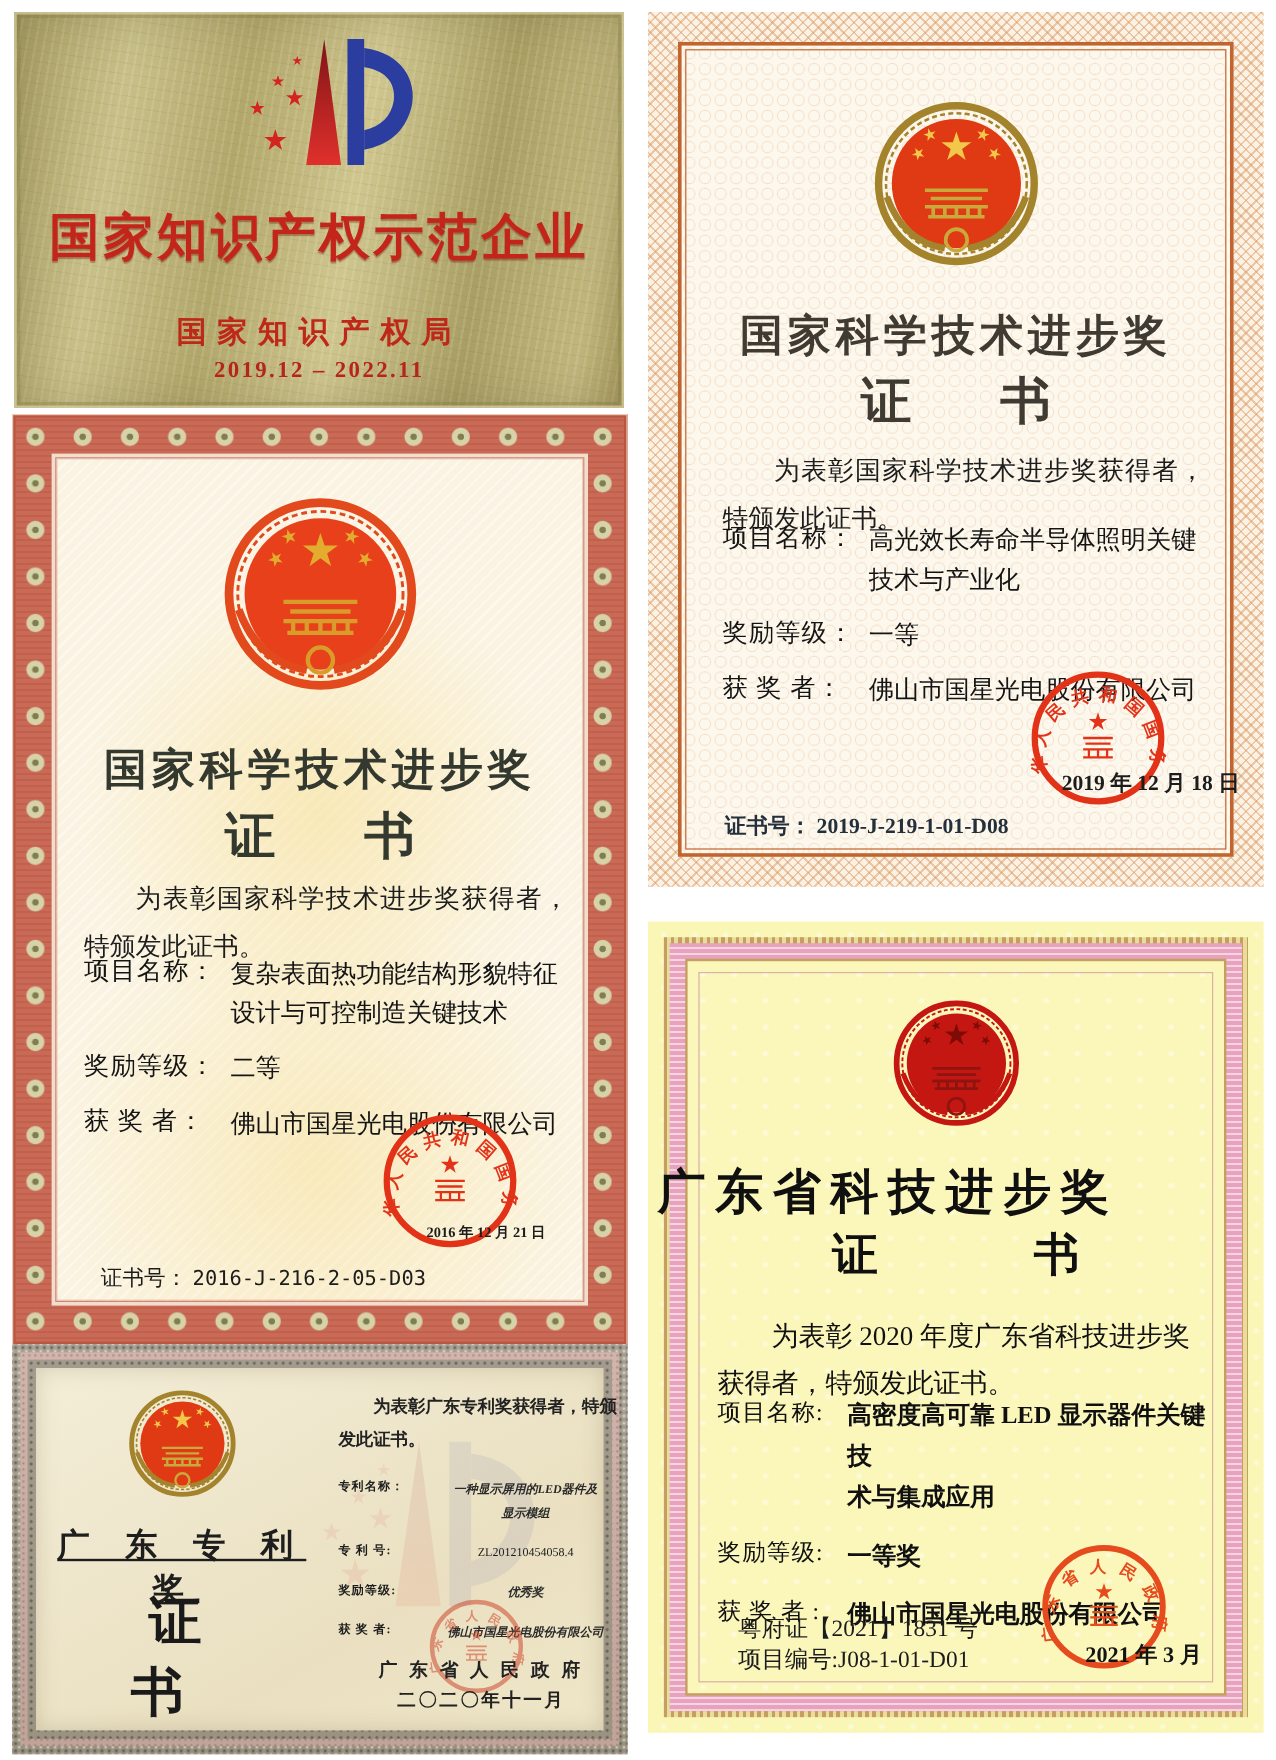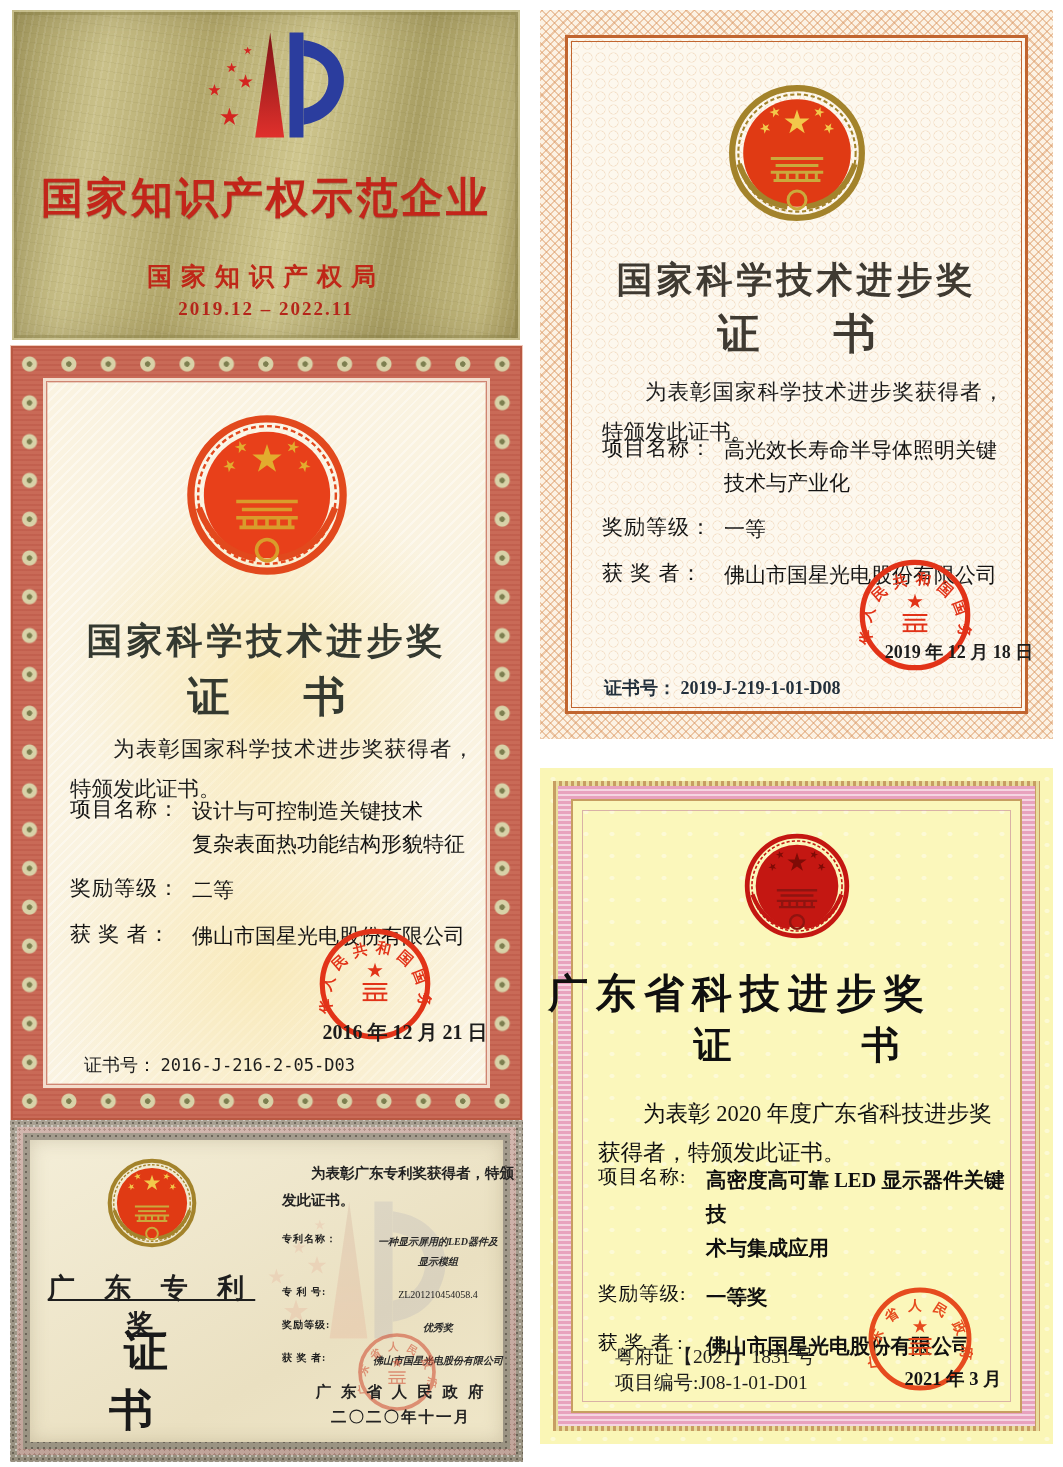--- a/index.html
+++ b/index.html
@@ -61,21 +61,21 @@
       #faf3e1;}
   .c16-title{left:0;top:272px;width:100%;text-align:center;font-weight:bold;font-size:36px;
     letter-spacing:4px;color:#343930;}
   .c16-sub{left:0;top:324px;width:100%;text-align:center;font-weight:bold;font-size:42px;
     letter-spacing:16px;text-indent:16px;color:#343930;}
   .c16-body{left:60px;top:384px;width:404px;font-size:21.5px;line-height:40px;text-indent:2em;
     color:#1d1d1d;text-align:justify;}
   .c16-fields{left:60px;top:450px;width:420px;font-size:21px;color:#141414;}
   .c16 .frow .flabel{width:122px;}
   .c16-seal{left:308px;top:582px;width:114px;height:114px;}
-  .c16-date{left:300px;top:674px;width:190px;text-align:center;font-weight:bold;font-size:20px;z-index:3;}
+  .c16-date{left:300px;top:674px;width:190px;text-align:center;font-weight:bold;font-size:12px;z-index:3;}
   .c16-no{left:74px;top:708px;font-size:18px;color:#1c1c1c;}
   .c16-no .num{font-family:"DejaVu Sans Mono",monospace;font-size:17px;}
 
   
   .cp{left:10px;top:1120px;width:513px;height:342px;
     background:
       radial-gradient(circle, rgba(58,52,44,.5) 1px, rgba(0,0,0,0) 1.5px) 0 0/6px 6px,
       radial-gradient(circle, rgba(255,255,255,.45) 1px, rgba(0,0,0,0) 1.4px) 3px 3px/6px 6px,
       linear-gradient(#a8a092,#97907f);}
   .cp-pink{position:absolute;inset:7px;
@@ -262,22 +262,22 @@
     <svg class="abs emblem-redgold" style="left:176px;top:62px;width:162px;height:176px;" viewBox="0 0 100 104">
         <use href="#emblem"></use>
       </svg>
     <div class="abs c16-title">国家科学技术进步奖</div>
     <div class="abs c16-sub">证　书</div>
     <div class="abs c16-body">为表彰国家科学技术进步奖获得者，特颁发此证书。</div>
     <div class="abs c16-fields">
       <div class="frow">
         <span class="flabel">项目名称：</span>
         <span class="fval">
+          <span class="fline">复杂表面热功能结构形貌特征</span>
           <span class="fline">设计与可控制造关键技术</span>
-          <span class="fline">复杂表面热功能结构形貌特征</span>
         </span>
       </div>
       <div class="frow">
         <span class="flabel">奖励等级：</span>
         <span class="fval">
             <span class="fline">二等</span>
           </span>
       </div>
       <div class="frow">
         <span class="flabel">获 奖 者：</span>

